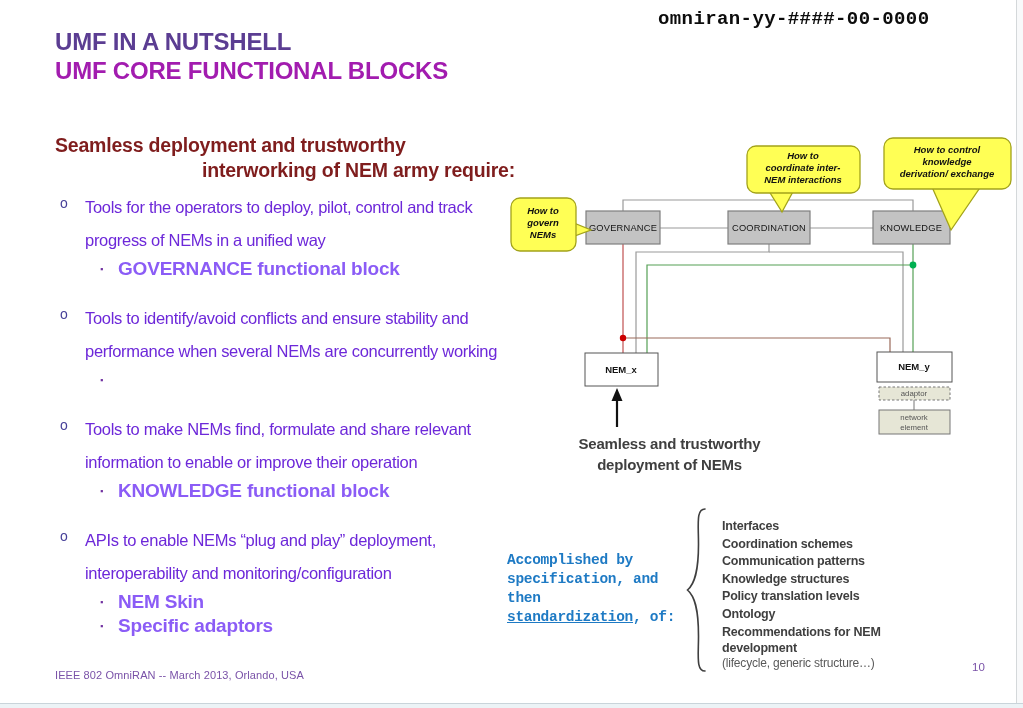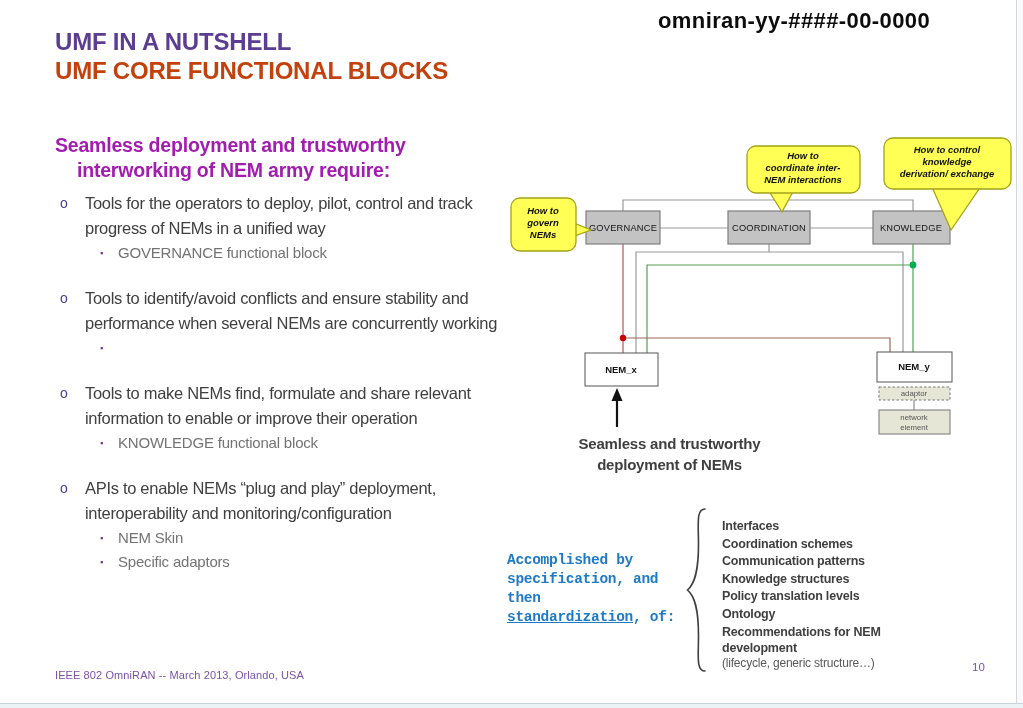--- a/index.html
+++ b/index.html
@@ -10,44 +10,44 @@
     overflow:hidden;
   }
   
   .edge-right { position:absolute; left:1016px; top:0; width:1px; height:704px; background:#d4d8da; }
   .edge-right-pad { position:absolute; left:1017px; top:0; width:6px; height:704px; background:#f8f9fa; }
   .bottom-line { position:absolute; left:0; top:703px; width:1023px; height:1px; background:#c9d4da; }
   .bottom-band { position:absolute; left:0; top:704px; width:1023px; height:4px; background:#ecf3f6; }
 
   .doc-id {
     position:absolute; left:658px; top:8px;
-    font-size:22px; font-weight:bold; color:#0c0c0c; letter-spacing:.4px;
+    font-size:19px; font-weight:bold; color:#0c0c0c; letter-spacing:.4px;font-family:Liberation Mono, monospace;
   }
   .title-primary {
     position:absolute; left:55px; top:28px;
     font-size:24px; font-weight:bold; color:#5b3d92; letter-spacing:-.2px;
   }
   .title-secondary {
     position:absolute; left:55px; top:57px;
-    font-size:24px; font-weight:bold; color:#c2410c; letter-spacing:-.2px;
+    font-size:24px; font-weight:bold; color:#a21caf; letter-spacing:-.2px;
   }
   .intro {
     position:absolute; left:55px; top:133px; width:460px;
-    font-size:19.5px; font-weight:bold; color:#a21caf; line-height:25px; letter-spacing:-.2px;
-  }
-  .intro .l2 { padding-left:22px; }
+    font-size:19.5px; font-weight:bold; color:#7f1d1d; line-height:25px; letter-spacing:-.2px;
+  }
+  .intro .l2 { padding-left:22px;text-align:right; }
 
   .bullets { position:absolute; left:55px; top:191px; width:455px; }
   .bullet-group { margin-bottom:21px; }
   .bullet-row { display:flex; }
   .o-marker { flex:0 0 30px; font-size:14px; color:#474099; line-height:25px; padding-left:5px; }
-  .bullet-text { flex:1; font-size:16.5px; color:#404040; line-height:25px; letter-spacing:-.3px; }
+  .bullet-text { flex:1; font-size:16.5px; color:#6d28d9; line-height:33px; letter-spacing:-.3px; }
   .sub-row { display:flex; margin-left:45px; }
   .sq-marker { flex:0 0 18px; font-size:9px; color:#7030a0; line-height:24px; }
-  .sub-text { font-size:15px; font-weight:normal; color:#737373; line-height:24px; letter-spacing:-.2px; }
+  .sub-text { font-size:19px; font-weight:bold; color:#8b5cf6; line-height:24px; letter-spacing:-.2px; }
 
   .objective {
     position:absolute; left:527px; top:433px; width:285px; text-align:center;
     line-height:21px; letter-spacing:-.2px;
   }
   .objective .head { font-size:15.5px; font-weight:bold; color:#1e7ac4; }
   .objective .body { font-size:15px; font-weight:bold; color:#3f3f3f; }
 
   .accomplished {
     position:absolute; left:507px; top:551px; width:190px;

